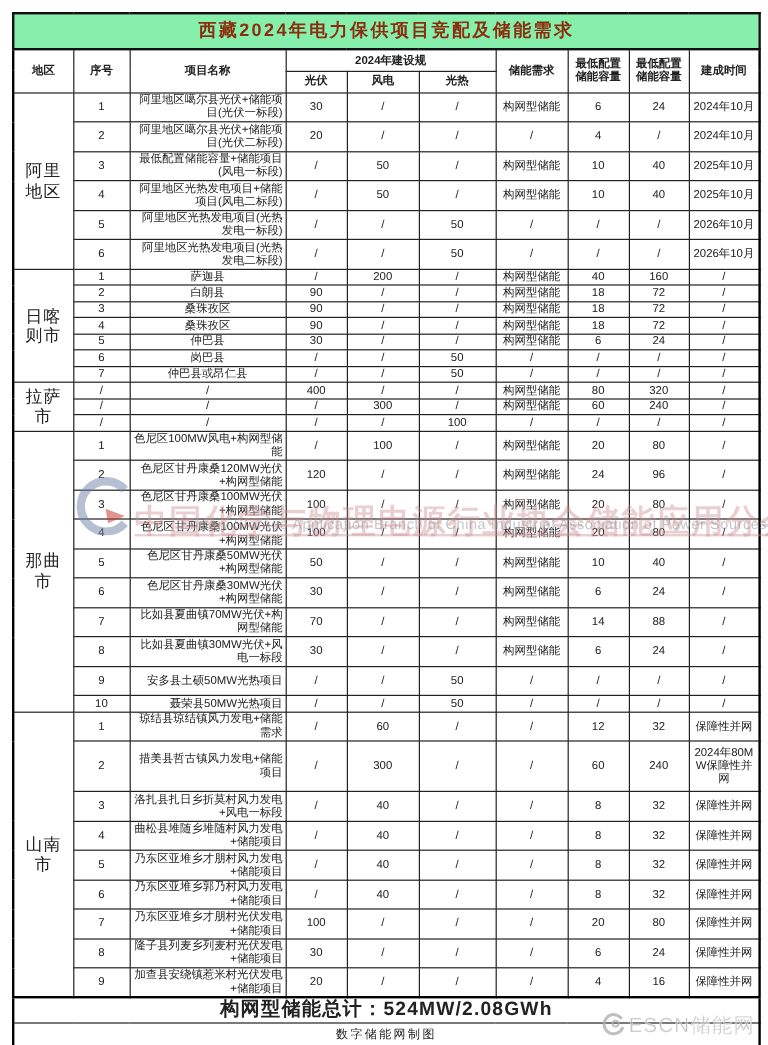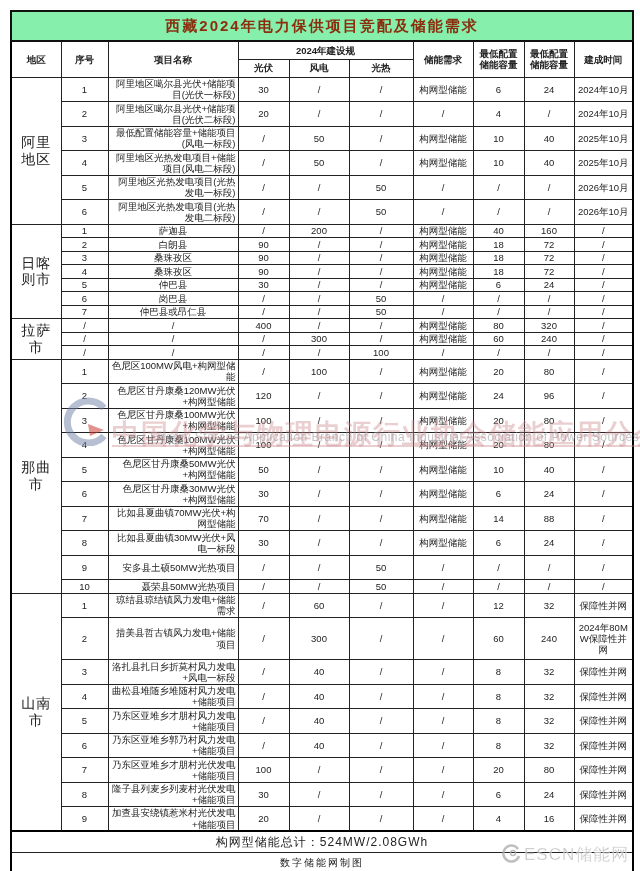--- a/index.html
+++ b/index.html
@@ -18,21 +18,21 @@
     height:28px;font-size:15px;font-weight:bold;letter-spacing:2px;
     border:2px solid #111;
   }
   tr.hrow{height:18px;}
   tr.h-s{height:13.5px;}
   tr.h-m{height:24.5px;}
   tr.h-l{height:42px;}
   td.region{font-size:14px;letter-spacing:1px;}
   td.name-l{text-align:right;}
   tr.region-start td{border-top:1.6px solid #000;}
-  tr.total-row td{height:20px;font-size:12px;border-top:2px solid #000;letter-spacing:1px;}
+  tr.total-row td{height:20px;font-size:16px;border-top:2px solid #000;letter-spacing:1px;font-weight:bold;}
   tr.credit-row td{height:19px;font-size:10px;border-bottom:2px solid #000;letter-spacing:2px;}
   table{border:2px solid #000;}
 
   
   .wm-center{position:absolute;left:0;top:396px;width:640px;pointer-events:none;z-index:5;}
   .wm-cn{
     position:absolute;left:112px;top:20px;width:525px;white-space:nowrap;
     font-size:27px;letter-spacing:2px;font-weight:bold;
     color:rgba(205,140,145,0.42);
     text-decoration:underline;

